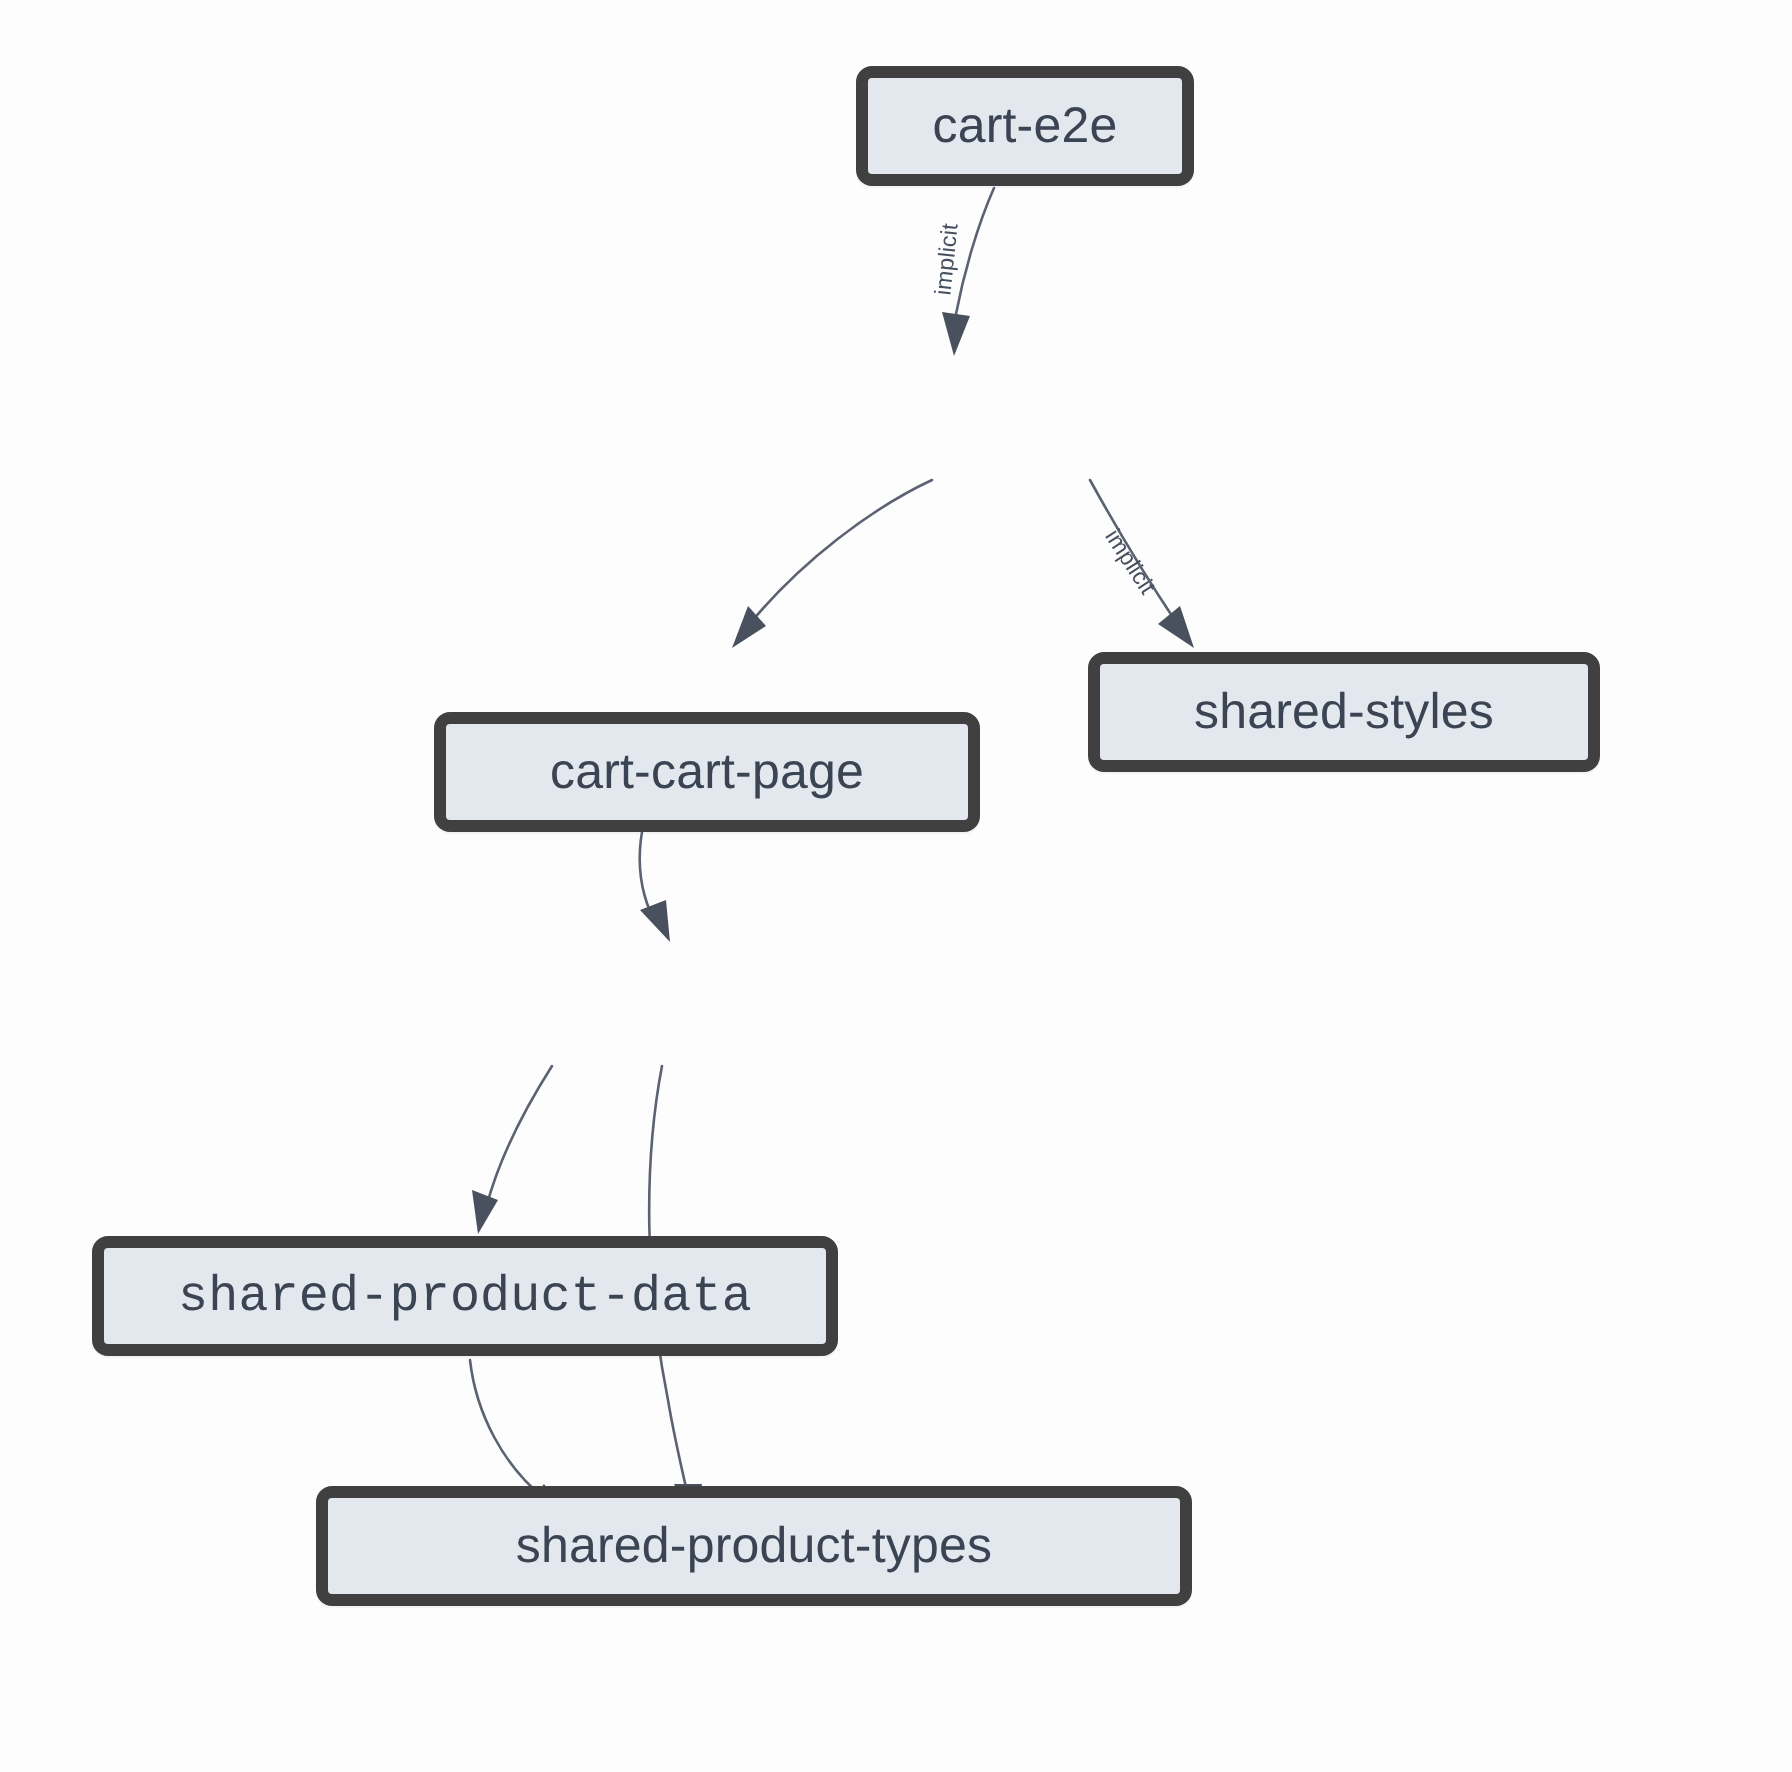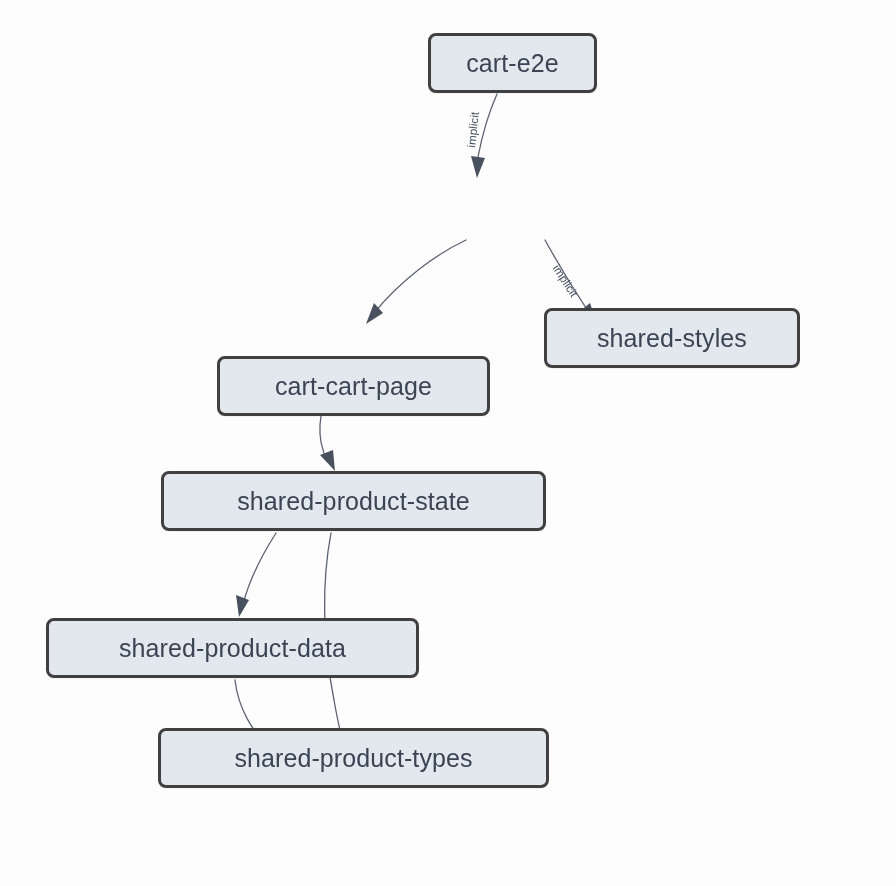--- a/index.html
+++ b/index.html
@@ -46,42 +46,42 @@
     position: absolute;
     left: 0;
     top: 0;
     width: 896px;
     height: 886px;
   }
   .node {
     position: absolute;
     box-sizing: border-box;
     background: #e3e8ef;
-    border: 3px solid #404040;
+    border: 6px solid #404040;
     border-radius: 8px;
     display: flex;
     align-items: center;
     justify-content: center;
     box-shadow: 0 1px 1px rgba(60, 72, 92, 0.06);
   }
   .node-label {
     color: #3b4453;
     font-size: 25px;
     font-weight: 400;
     letter-spacing: 0.1px;
     white-space: nowrap;
     line-height: 1;
   }
   .node-cart-e2e              { left: 428px; top: 33px;  width: 169px; height: 60px; }
   .node-cart                  { left: 463px; top: 180px; width: 98px;  height: 58px; }
   .node-cart-cart-page        { left: 217px; top: 325px; width: 273px; height: 60px; margin-top: 31px; }
-  .node-shared-styles         { left: 544px; top: 308px; width: 256px; height: 60px; }
+  .node-shared-styles         { left: 544px; top: 326px; width: 256px; height: 60px; }
   .node-shared-product-state  { left: 161px; top: 471px; width: 385px; height: 60px; }
-  .node-shared-product-data   { left: 46px;  top: 618px; width: 373px; height: 60px; }
-  .node-shared-product-types  { left: 158px; top: 728px; width: 391px; height: 60px; }
+  .node-shared-product-data   { left: 46px;  top: 618px; width: 373px; height: 60px; font-family: Liberation Mono, monospace; }
+  .node-shared-product-types  { left: 158px; top: 743px; width: 438px; height: 60px; }
 </style>
 </head>
 <body>
 
 <div id="graph-root">
 
   <svg id="edge-layer" viewBox="0 0 896 886" width="896" height="886" xmlns="http://www.w3.org/2000/svg">
 
     <g>
       <path class="edge-path" d="M 497 94 C 489 112, 482 136, 478 157"></path>
@@ -129,23 +129,20 @@
 
 
     <div class="node node-cart-cart-page">
       <span class="node-label">cart-cart-page</span>
     </div>
 
     <div class="node node-shared-styles">
       <span class="node-label">shared-styles</span>
     </div>
 
-    <div class="node node-shared-product-state">
-      <span class="node-label">shared-product-state</span>
-    </div>
 
     <div class="node node-shared-product-data">
       <span class="node-label">shared-product-data</span>
     </div>
 
     <div class="node node-shared-product-types">
       <span class="node-label">shared-product-types</span>
     </div>
 
   </div>

